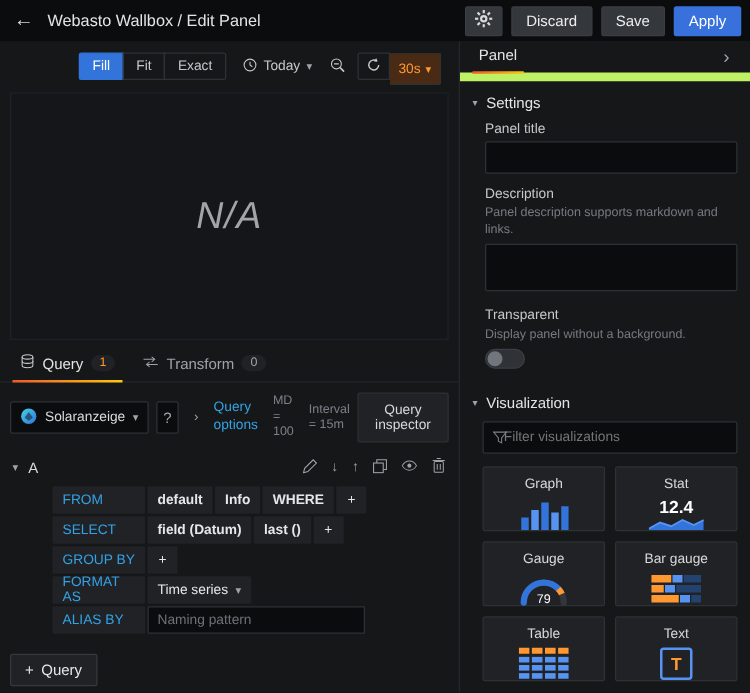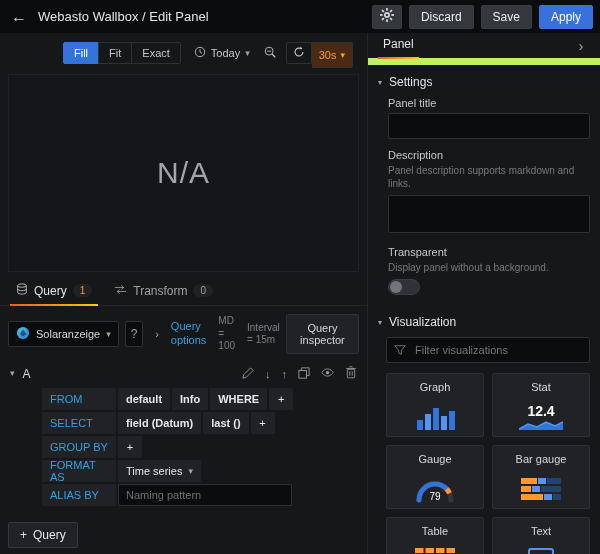--- a/index.html
+++ b/index.html
@@ -34,21 +34,21 @@
   .seg-btn:last-child { border-radius:0 2px 2px 0; }
   .seg-btn.active { background:#3274d9; border-color:#3274d9; color:#fff; }
   .time-picker { display:flex; align-items:center; gap:5px; color:#c7c8c9; font-size:11px; height:22px; padding:0 4px; }
   .chev { color:#9fa3a8; font-size:9px; line-height:1; }
   .icon-only { background:none; border:none; display:flex; align-items:center; }
   .refresh-group { display:flex; height:22px; }
   .rf-icon { display:flex; align-items:center; padding:0 6px; border:1px solid #2c3235; border-radius:2px 0 0 2px; background:transparent; }
   .rf-interval { display:flex; align-items:center; gap:4px; padding:12px 7px; border:1px solid #2c3235; border-left:none; border-radius:0 2px 2px 0; background:rgba(255,120,10,0.22); color:#ff9830; font-size:11px; }
   .rf-interval .chev { color:#ff9830; }
 
-  .preview { margin:7px 8px 4px; height:198px; background:#141619; border:1px solid #1f2126; display:flex; align-items:center; justify-content:center; }
+  .preview { margin:7px 8px 4px; height:198px; background:#141619; border:1px solid #1f2126; display:flex; align-items:center; justify-content:center;font-style:italic; }
   .na-text { font-size:30px; color:#a1a4a9; font-weight:500; letter-spacing:1px; }
 
   .tabs { height:30px; flex:0 0 30px; display:flex; align-items:stretch; padding:0 6px; border-bottom:1px solid #22252b; gap:2px; }
   .tab { display:flex; align-items:center; gap:6px; padding:0 10px; position:relative; color:#9fa3a8; font-size:12px; }
   .tab.active { color:#e3e4e6; }
   .tab.active::after { content:""; position:absolute; left:4px; right:4px; bottom:-1px; height:2px; background:linear-gradient(90deg,#f05a28,#fbca0a); }
   .count { background:#202226; border-radius:9px; padding:1px 7px; font-size:10px; color:#9fa3a8; }
   .count.hot { color:#ff9830; }
 
   .qe { flex:1; padding:8px 8px 0; min-height:0; display:flex; flex-direction:column; }
@@ -95,25 +95,25 @@
   .fields { padding:0 10px 0 20px; }
   .field { margin-bottom:10px; }
   .field-label { font-size:11px; color:#c7c8c9; margin-bottom:4px; }
   .field-hint { font-size:10px; color:#767b80; margin:-1px 0 5px; line-height:1.3; }
   .text-input { width:100%; height:26px; background:#0b0c0e; border:1px solid #2c3235; border-radius:2px; color:#d8d9da; font-size:11px; padding:0 7px; }
   textarea.text-input { height:38px; padding:5px 7px; resize:none; }
   .toggle { width:32px; height:16px; background:#2f3338; border:1px solid #3a3e44; border-radius:9px; position:relative; }
   .toggle::after { content:""; position:absolute; top:1px; left:1px; width:12px; height:12px; border-radius:50%; background:#71767c; }
 
   .viz-filter { position:relative; margin:0 10px 10px 18px; }
-  .viz-filter input { padding-left:28px; }
+  .viz-filter input { padding-left:16px; }
   .viz-filter .f-ic { position:absolute; left:8px; top:7px; }
 
   .viz-grid { display:grid; grid-template-columns:1fr 1fr; gap:8px; margin:0 10px 0 18px; }
-  .viz-card { height:64px; background:#202226; border:1px solid #2c3235; border-radius:2px; display:flex; flex-direction:column; align-items:center; padding-top:7px; }
+  .viz-card { height:52px; background:#202226; border:1px solid #2c3235; border-radius:2px; display:flex; flex-direction:column; align-items:center; padding-top:7px; }
   .viz-label { font-size:11px; color:#d8d9da; margin-bottom:5px; }
   .viz-ic { flex:1; display:flex; align-items:center; justify-content:center; }
   .stat-card .viz-ic { flex-direction:column; gap:0; }
   .stat-val { font-size:14px; font-weight:700; color:#fff; line-height:1; }
   .text-box { width:26px; height:26px; border:2px solid #5794f2; border-radius:3px; display:flex; align-items:center; justify-content:center; color:#ff9830; font-weight:700; font-size:14px; }
 </style>
 </head>
 <body>
 
 <div class="app" data-interactable="false">

